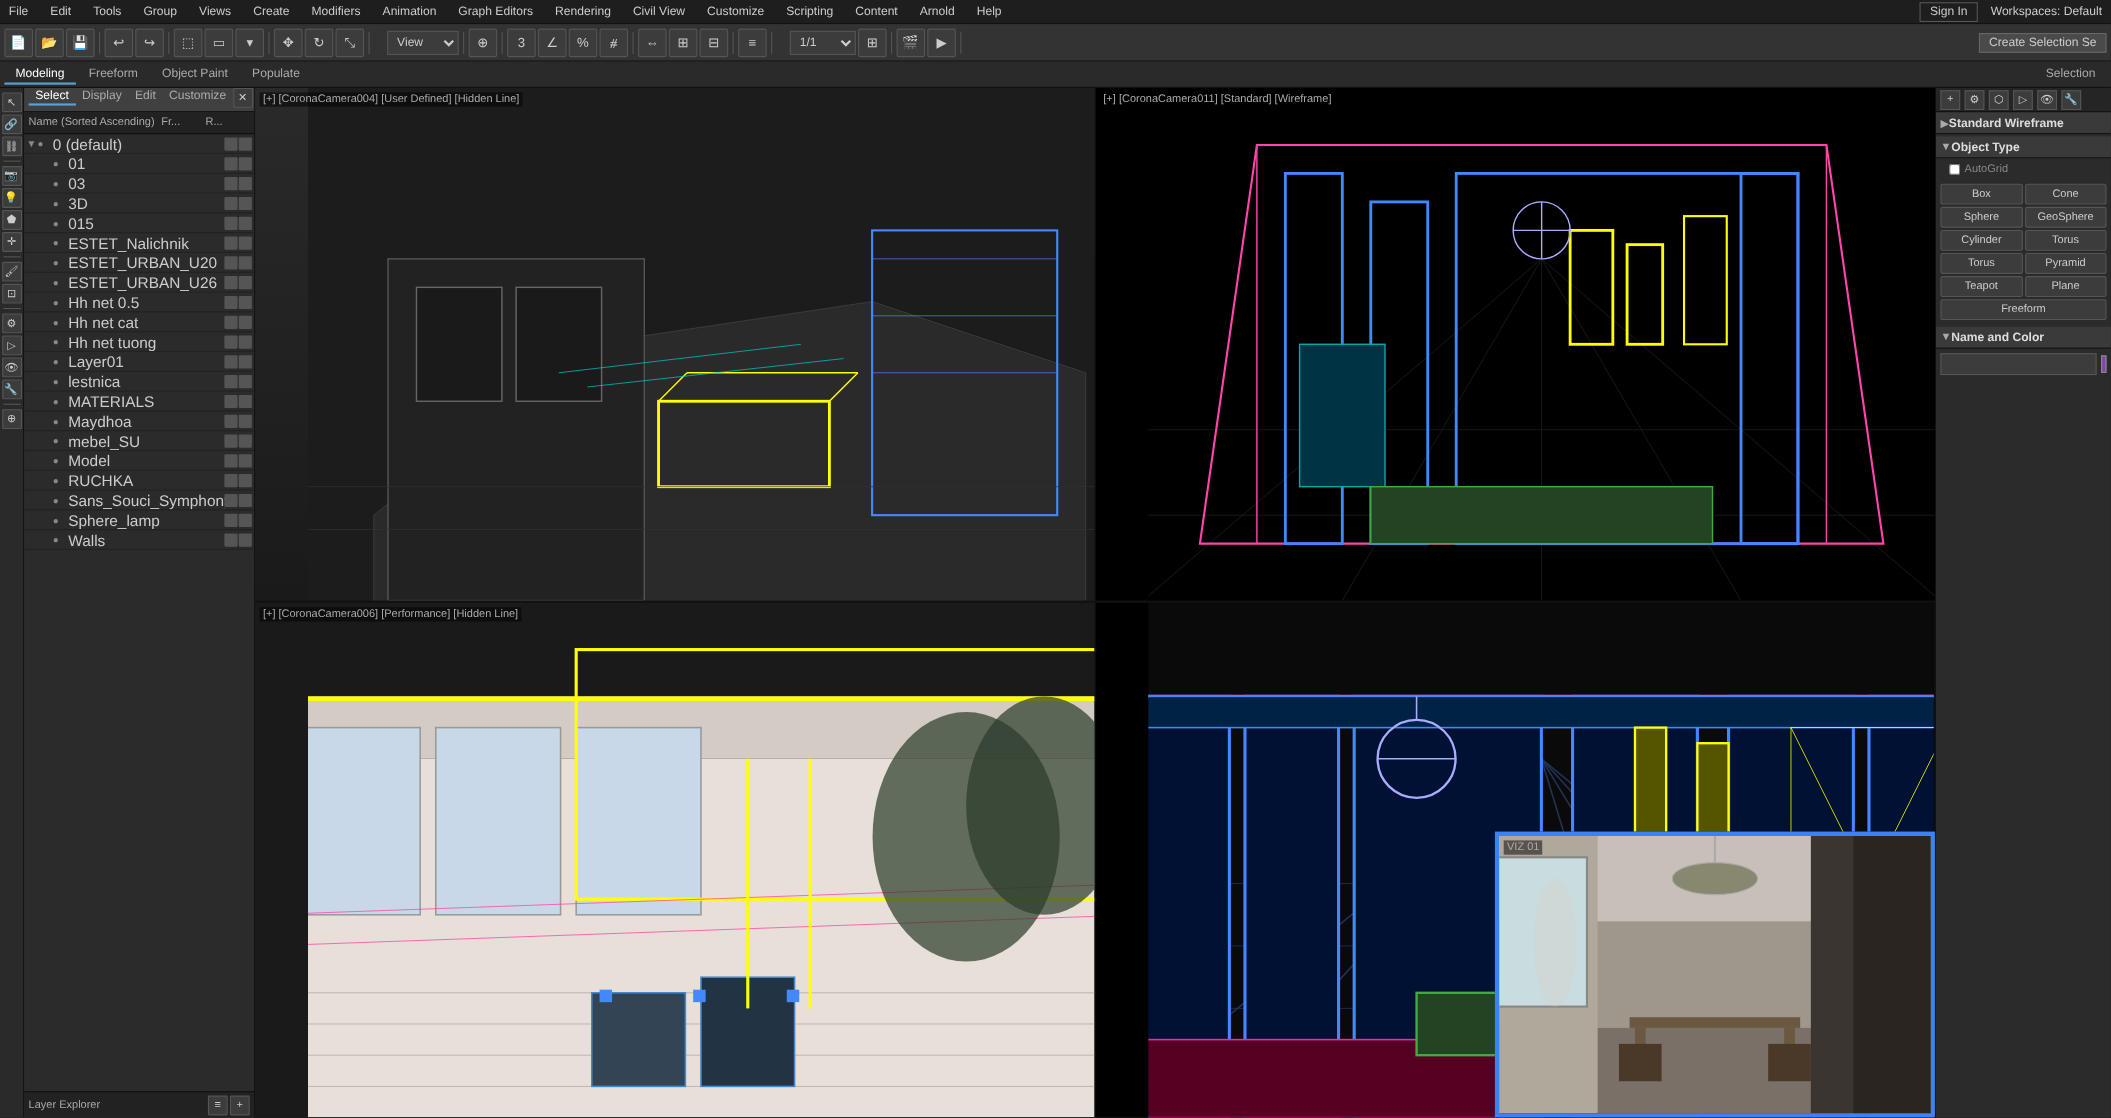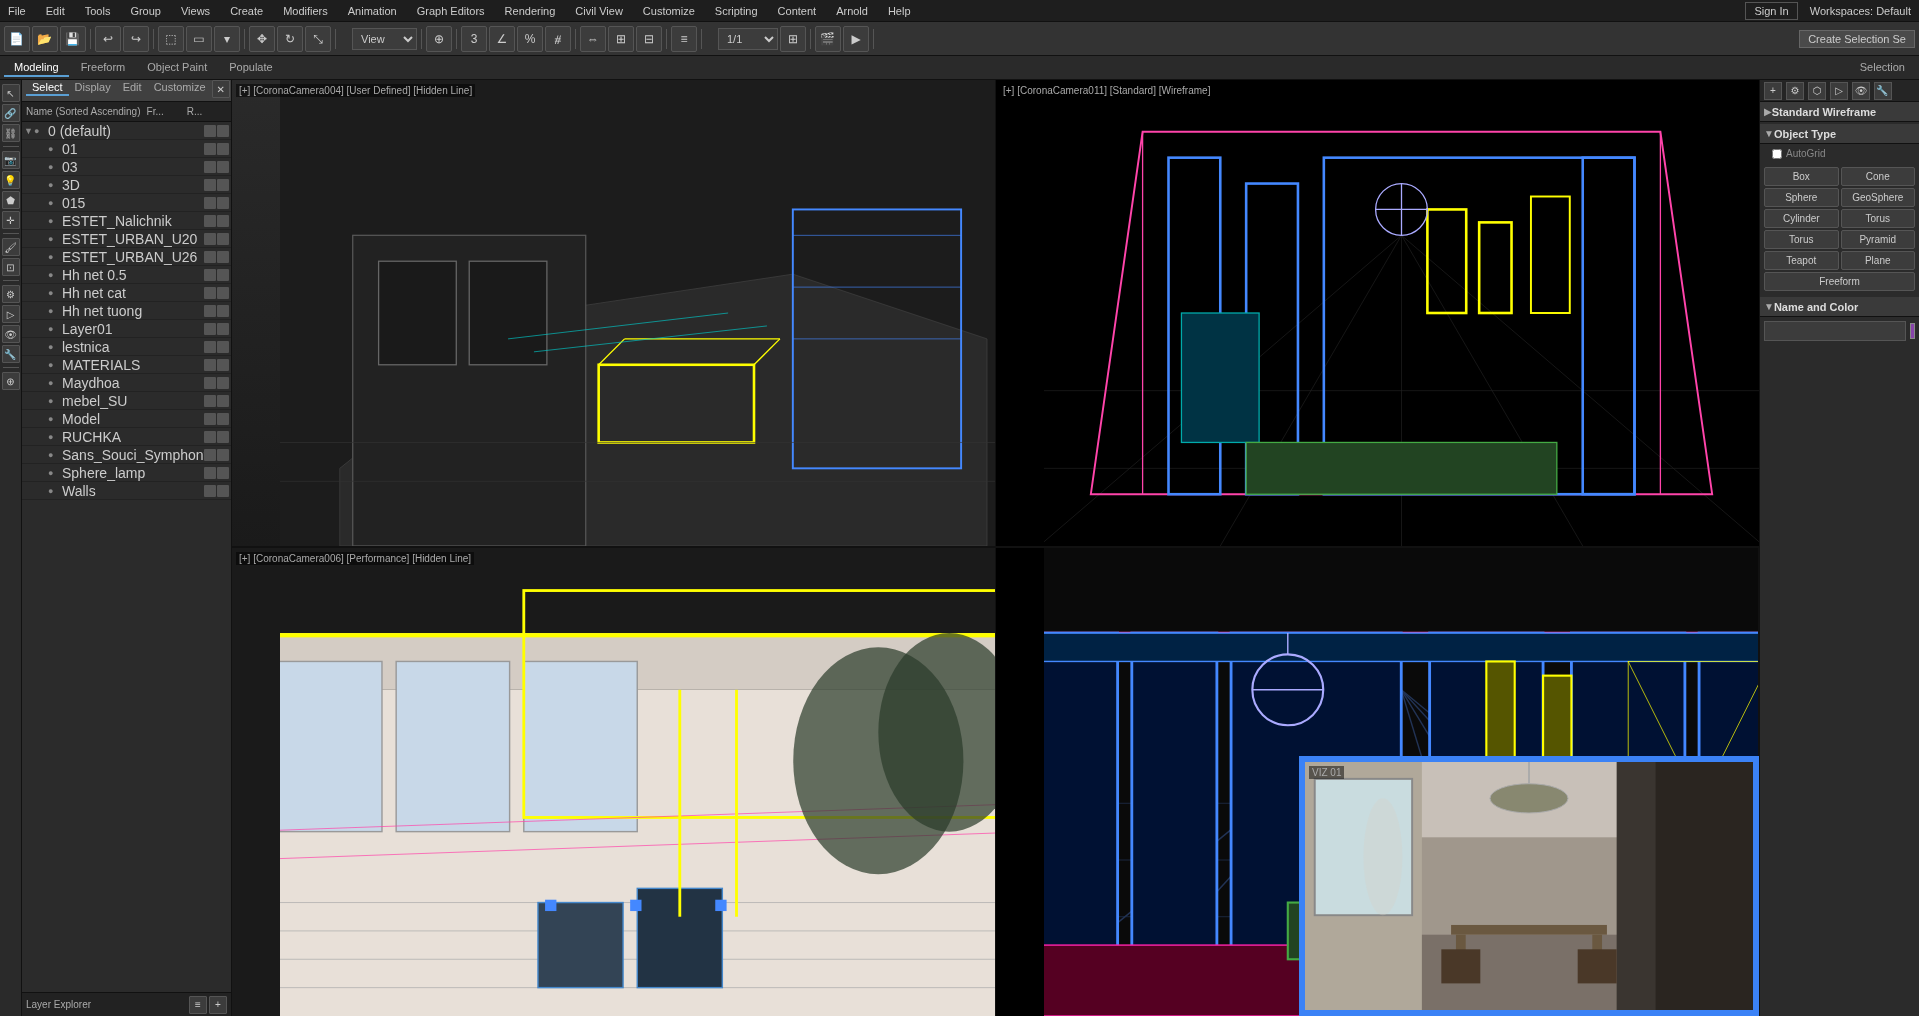--- a/index.html
+++ b/index.html
@@ -76,21 +76,21 @@
 
     
     .vp-scene-content { width: 100%; height: 100%; }
 
     
     #left-toolbar { width: 22px; background: #2a2a2a; border-right: 1px solid #111; display: flex; flex-direction: column; align-items: center; padding: 4px 0; gap: 2px; }
     .lt-btn { width: 18px; height: 18px; background: #3c3c3c; border: 1px solid #555; display: flex; align-items: center; justify-content: center; cursor: pointer; font-size: 10px; color: #ccc; border-radius: 1px; }
     .lt-sep { width: 16px; height: 1px; background: #555; margin: 2px 0; }
 
     
-    #viz-viewport { position: absolute; bottom: 0; right: 0; width: 460px; height: 260px; background: #222; border: 6px solid #3b82f6; }
+    #viz-viewport { position: absolute; bottom: 0; right: 0; width: 400px; height: 260px; background: #222; border: 4px solid #3b82f6; }
     #viz-label { position: absolute; top: 4px; left: 4px; color: #aaa; font-size: 10px; background: rgba(0,0,0,0.5); padding: 1px 3px; z-index: 10; }
 
     
     ::-webkit-scrollbar { width: 6px; }
     ::-webkit-scrollbar-track { background: #222; }
     ::-webkit-scrollbar-thumb { background: #555; }
 
     #autogrid-label { font-size: 10px; color: #888; padding: 2px 6px; }
   </style>
 </head>

